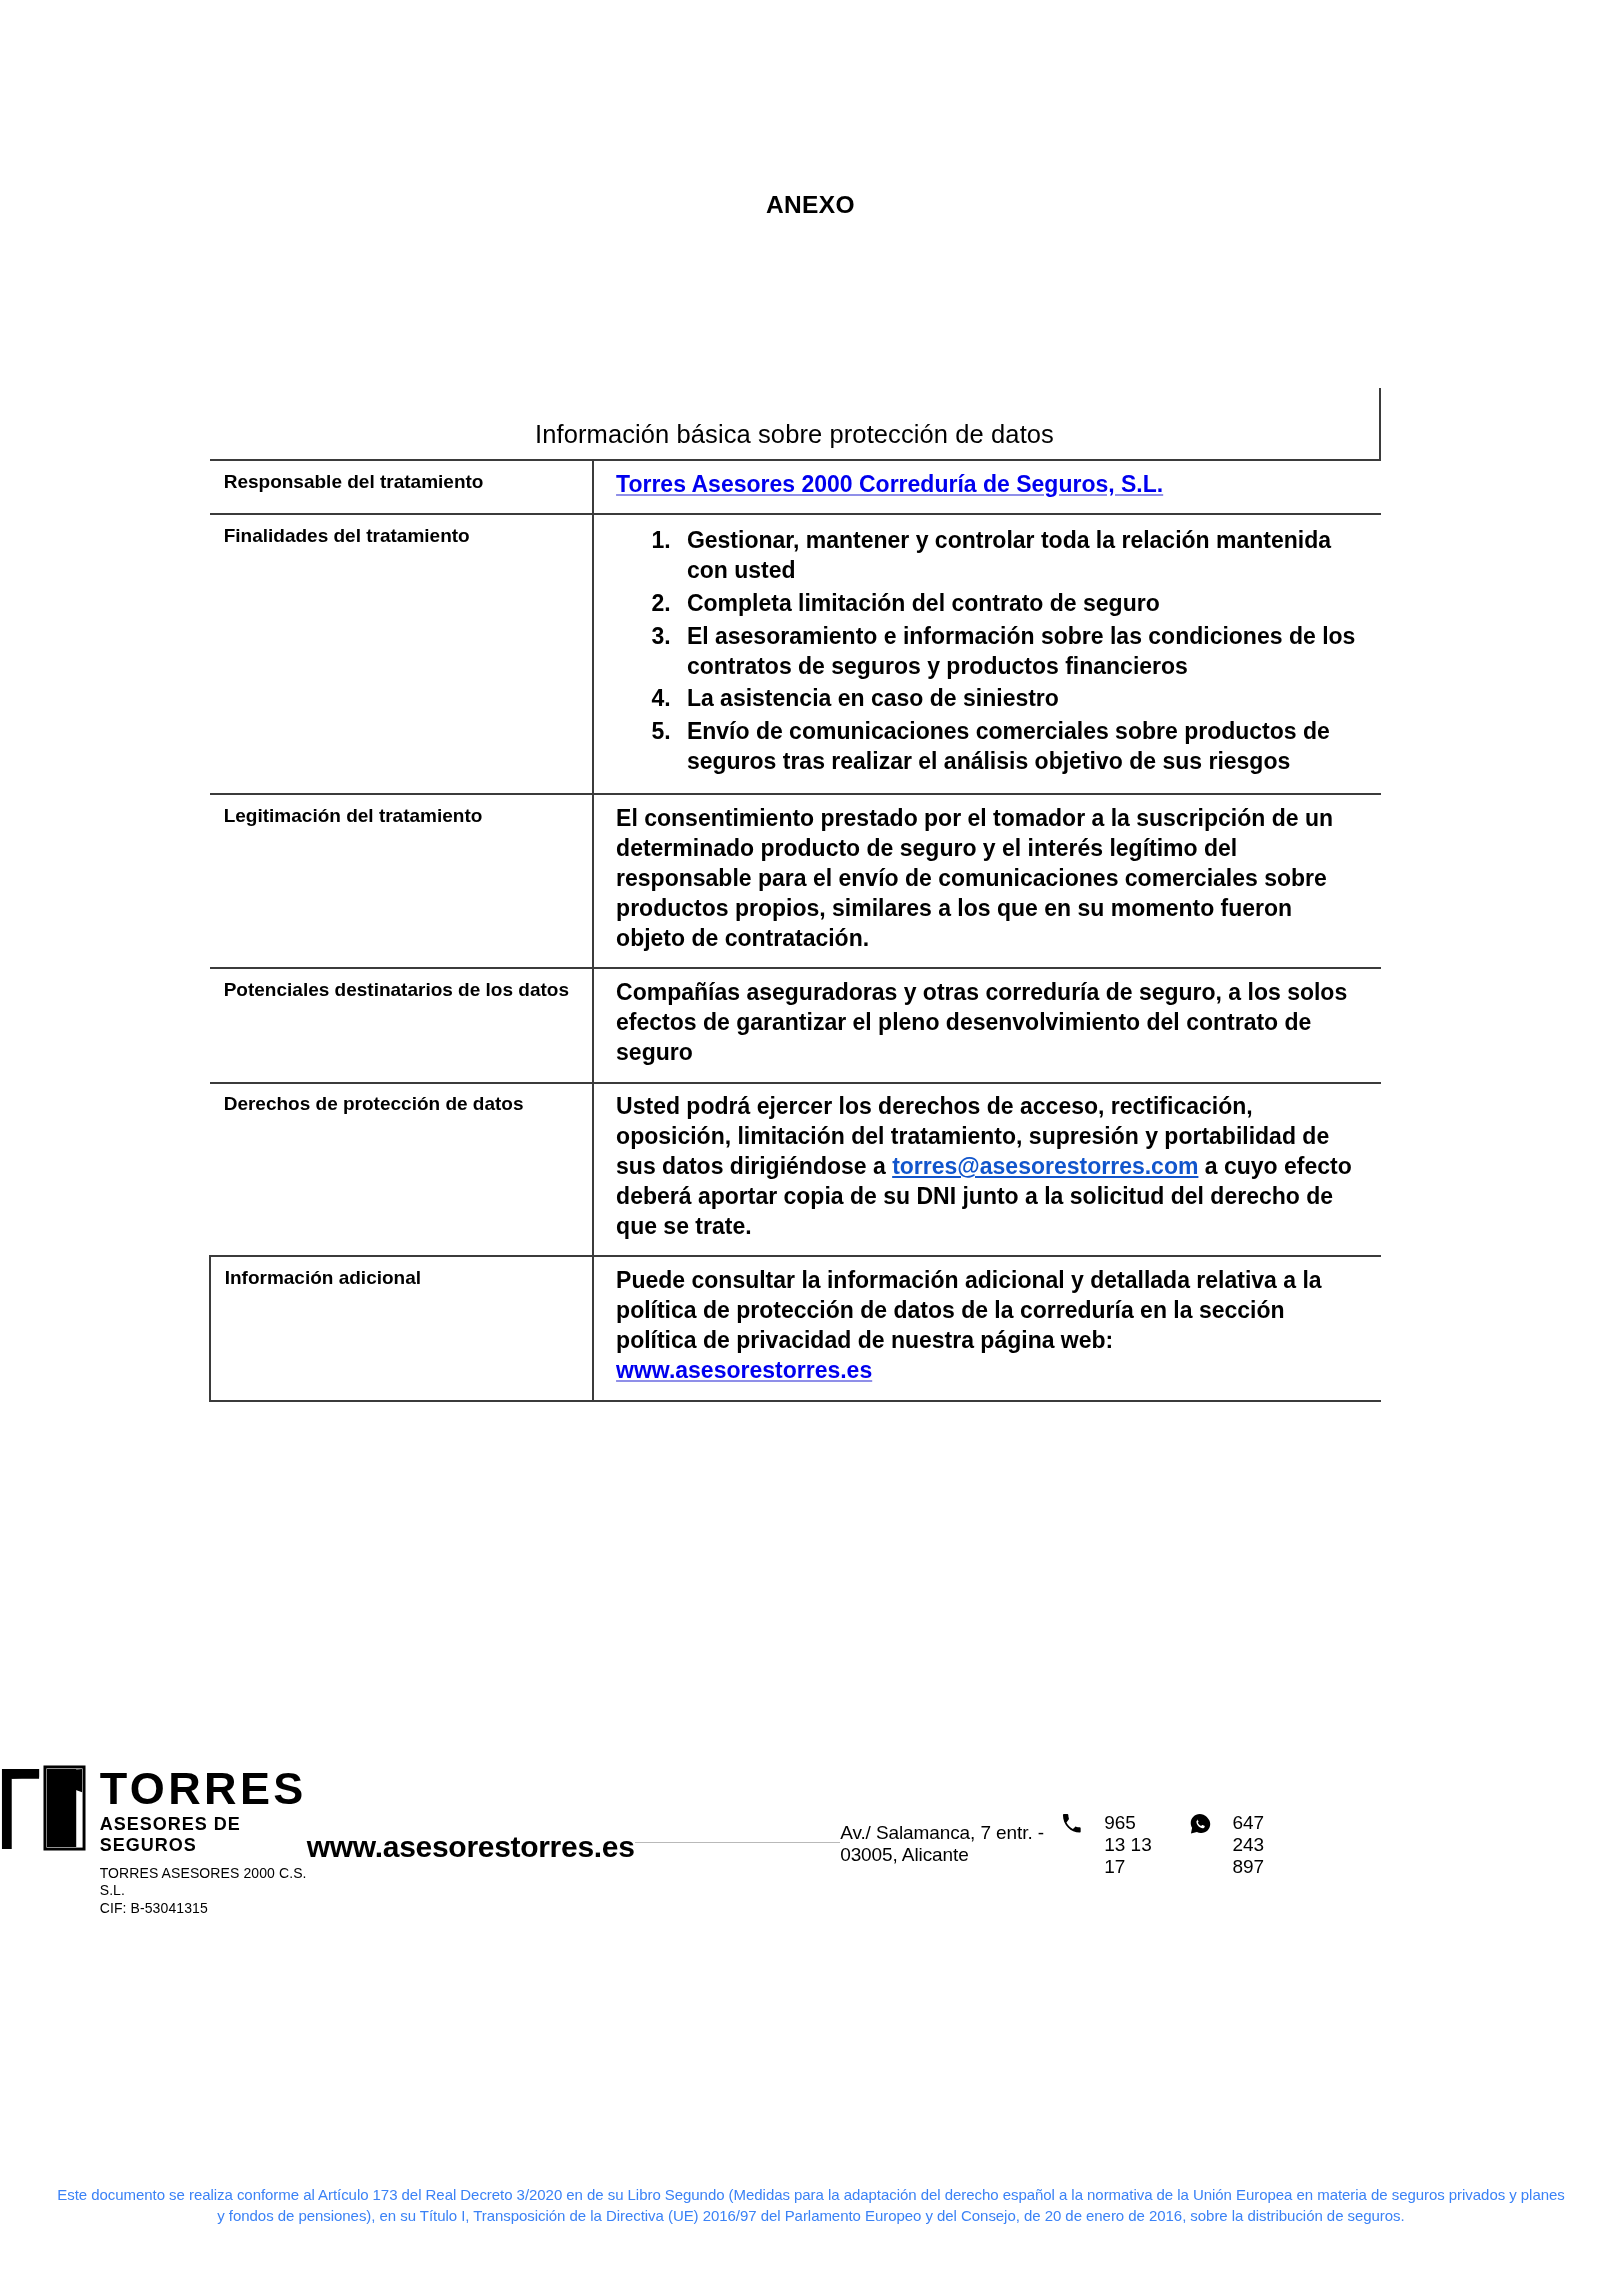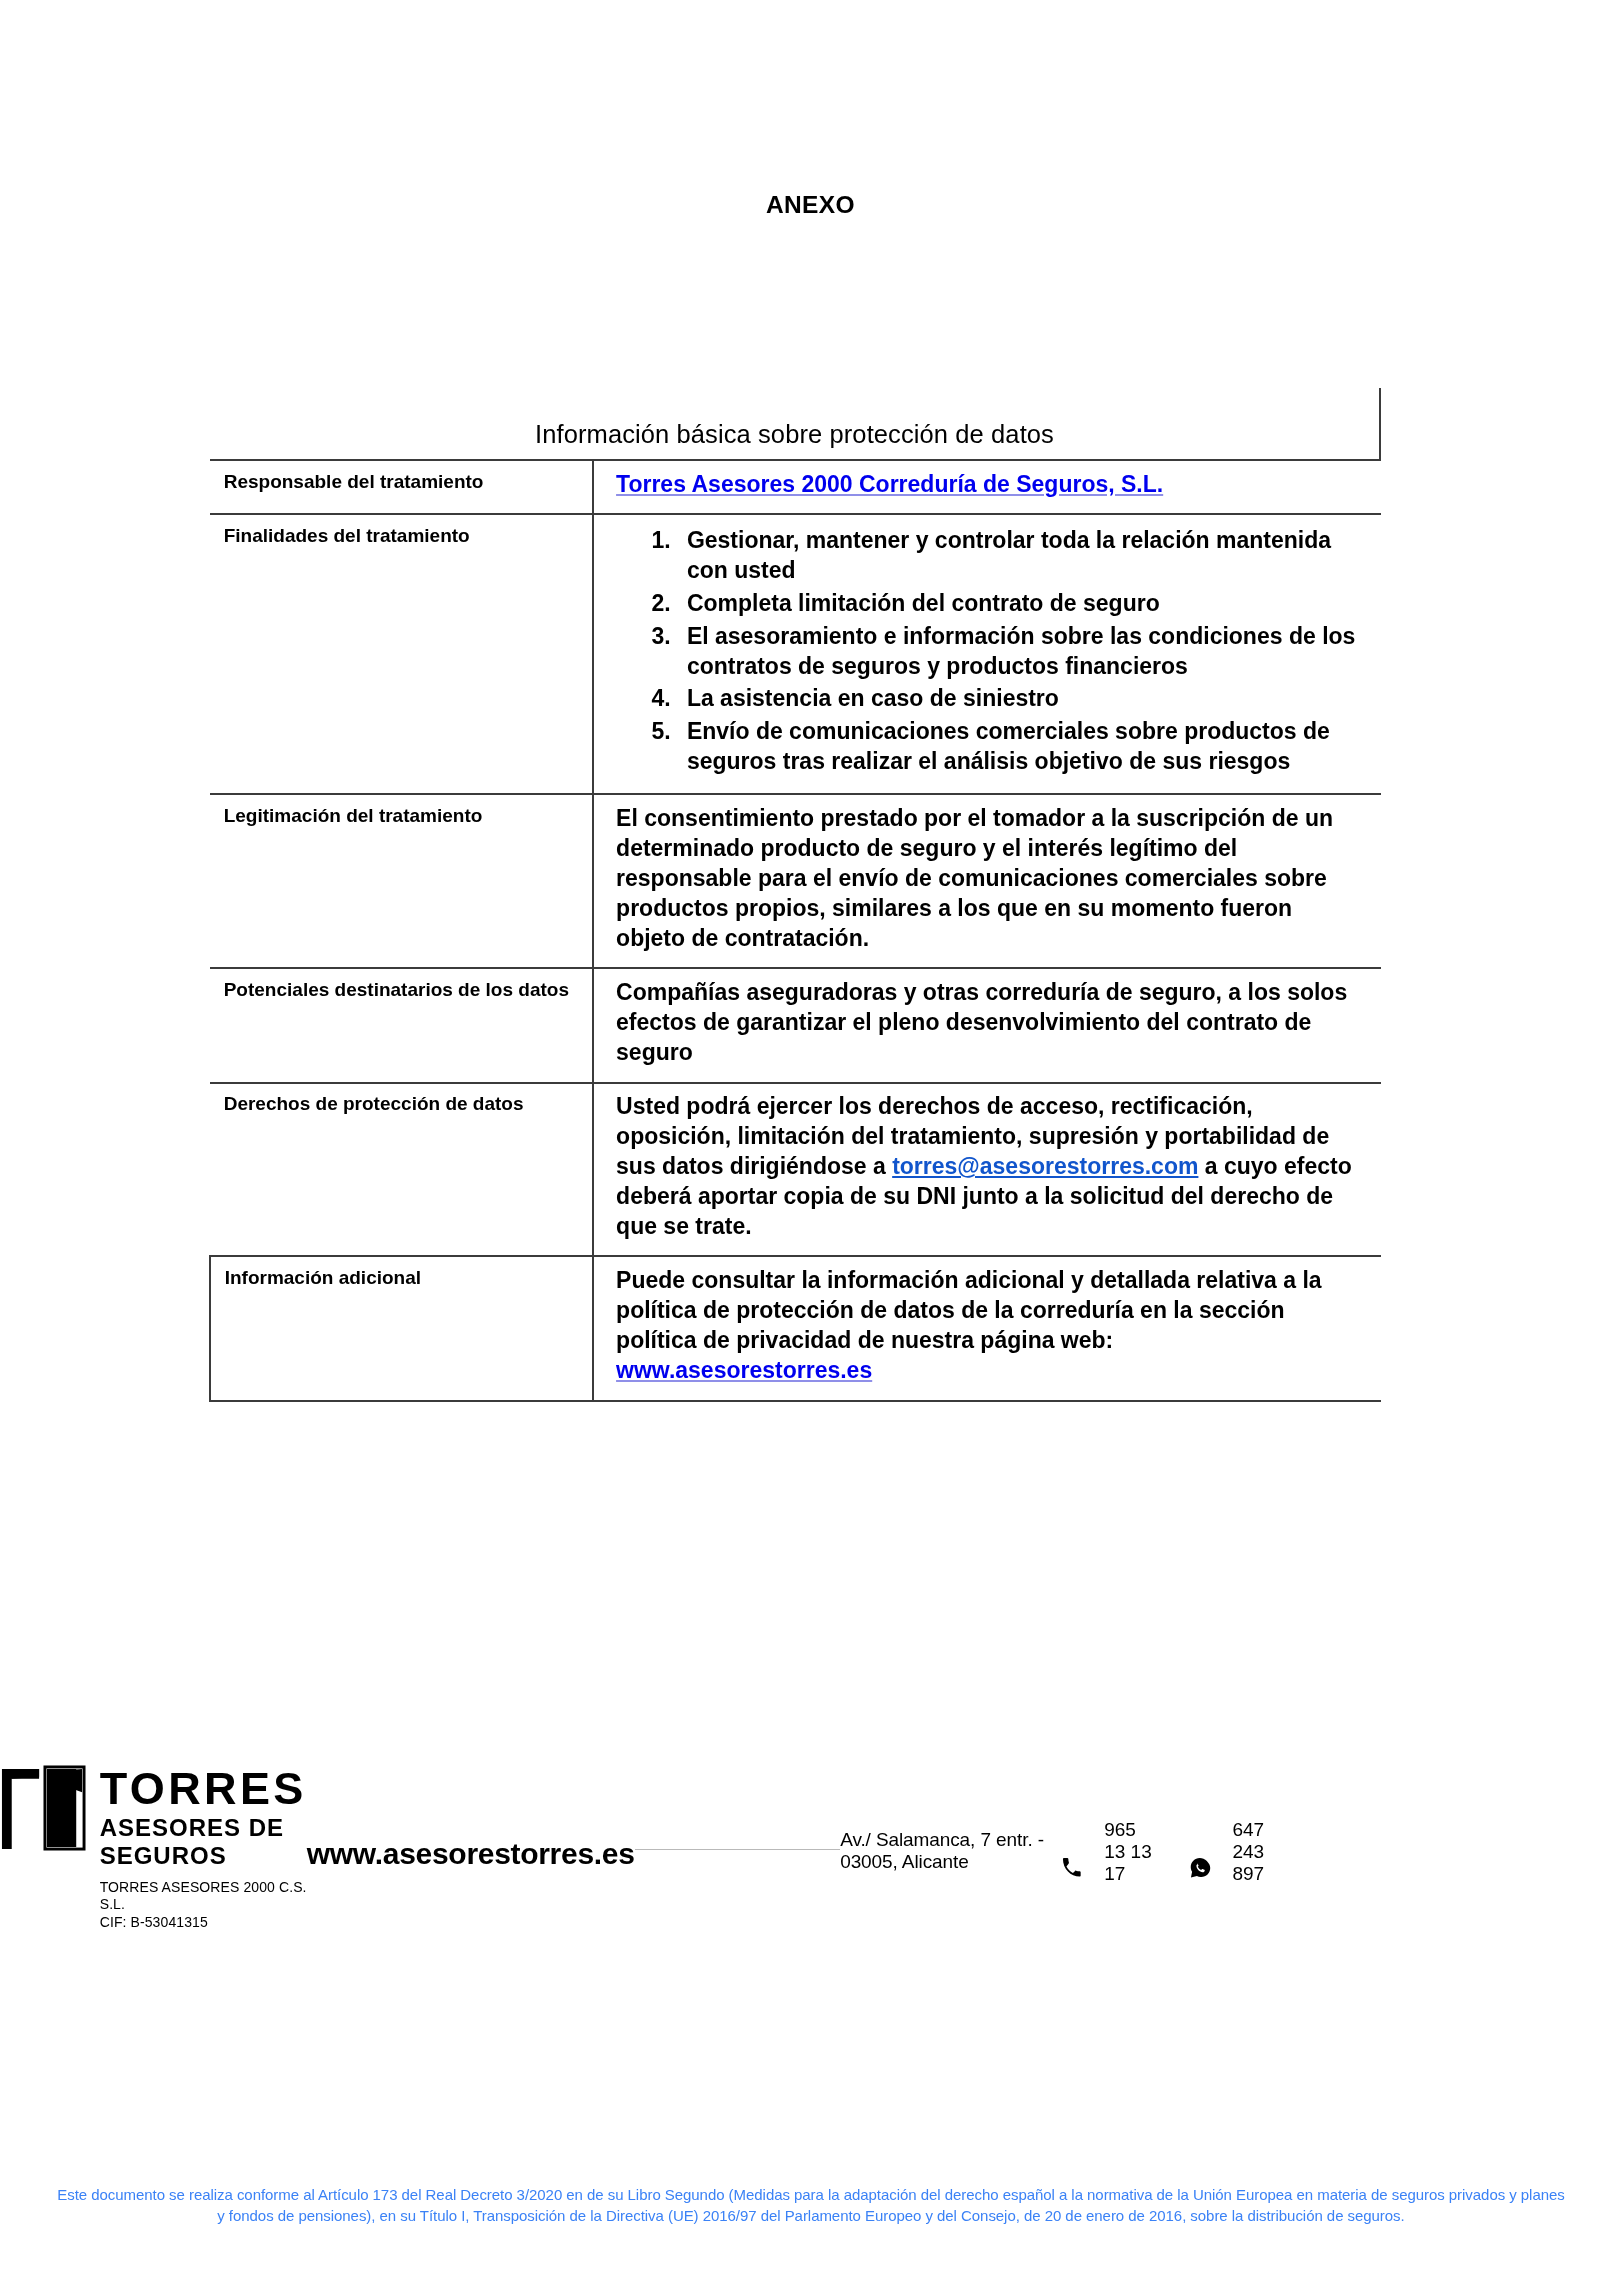--- a/index.html
+++ b/index.html
@@ -159,21 +159,21 @@
     align-items: flex-start;
     padding-top: 7.8px;
   }
   .brand-name {
     font-size: 45px;
     font-weight: bold;
     letter-spacing: 3.4px;
     line-height: 0.98;
   }
   .brand-sub {
-    font-size: 24px;
+    font-size: 18px;
     font-weight: bold;
     letter-spacing: 1px;
     margin-top: 2.9px;
   }
   .brand-legal {
     font-size: 14px;
     margin-top: 8.8px;
     letter-spacing: 0.1px;
     line-height: 1.28;
   }
@@ -201,21 +201,21 @@
   }
   .phones {
     display: flex;
     align-items: center;
     gap: 33px;
     margin-top: 11.8px;
     font-size: 19px;
   }
   .phone-item {
     display: flex;
-    align-items: flex-end;
+    align-items: flex-start;
     gap: 21px;
   }
 
   
   .footnote {
     position: absolute;
     top: 2184px;
     left: 54px;
     width: 1514px;
     text-align: center;

